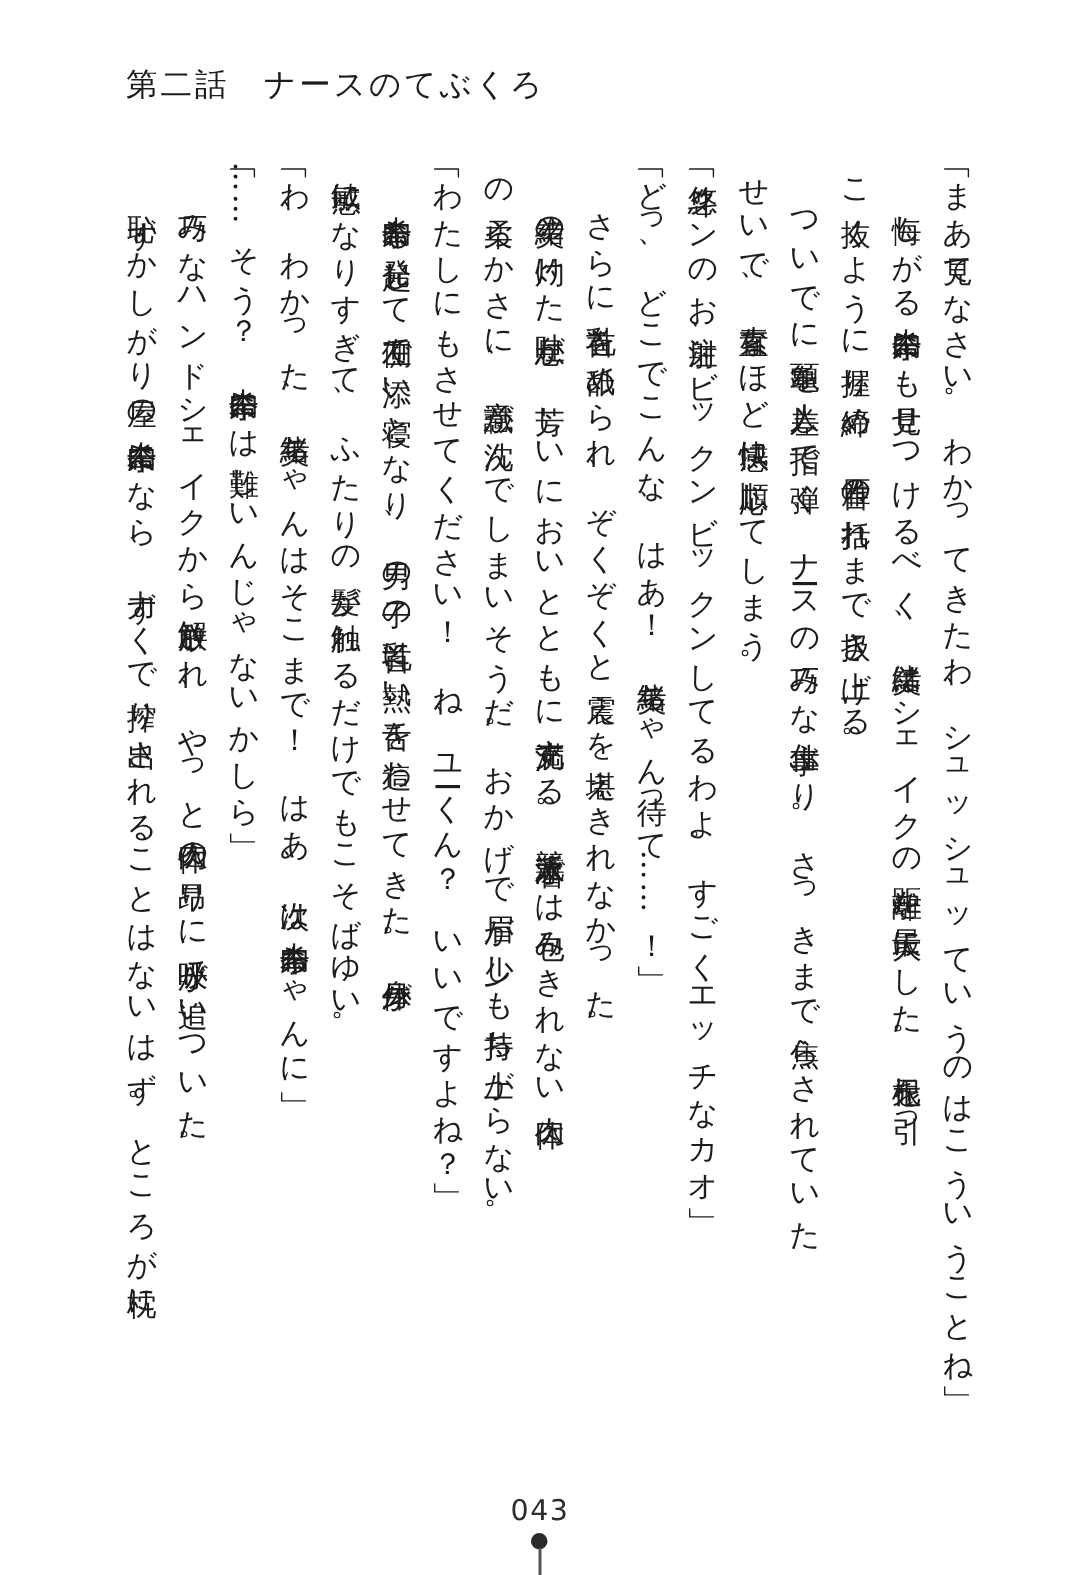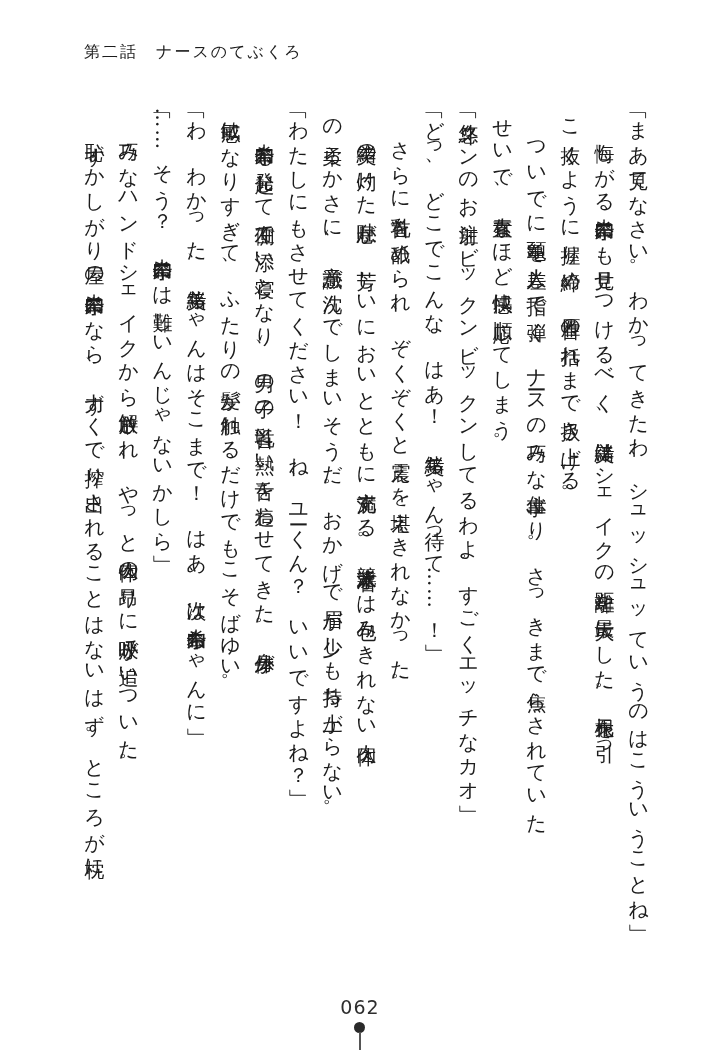--- a/index.html
+++ b/index.html
@@ -13,21 +13,21 @@
     height: 1050px;
     background: #ffffff;
     overflow: hidden;
     font-family: "DejaVu Serif", "Liberation Serif", serif;
     color: #1c1c1c;
   }
   .chapter-header {
     position: absolute;
     left: 84px;
     top: 42px;
-    font-size: 16px;
+    font-size: 21px;
     letter-spacing: 2px;
     color: #1c1c1c;
     white-space: nowrap;
   }
   .text-area {
     position: absolute;
     top: 106px;
     right: 62px;
     height: 868px;
     display: flex;
@@ -98,19 +98,19 @@
       <div class="tline">の柔らかさに、意識が沈んでしまいそうだ。おかげで眉が少しも持ち上がらない。</div>
       <div class="tline">「わたしにもさせてください！　ね、ユーくん？　いいですよね？」</div>
       <div class="tline indent">由希奈も発起して左側で添い寝となり、男の子の乳首に熱い舌を這わせてきた。身体が</div>
       <div class="tline">敏感になりすぎて、ふたりの髪が触れるだけでもこそばゆい。</div>
       <div class="tline">「わ、わかった、美緒ちゃんはそこまで！　はあ、次は由希奈ちゃんに」</div>
       <div class="tline">「……そう？　由希奈には難しいんじゃないかしら」</div>
       <div class="tline indent">巧みなハンドシェイクから解放され、やっと肉体の昂りに呼吸が追いついた。</div>
       <div class="tline indent">恥ずかしがり屋の由希奈になら、力ずくで搾り出されることはないはず。ところが枕に</div>
     </div>
 
-  <div class="page-number">062</div>
+  <div class="page-number">043</div>
 
   <div class="marker-dot"></div>
 
   <div class="marker-line"></div>
 
 </div>
 
 </body></html>

